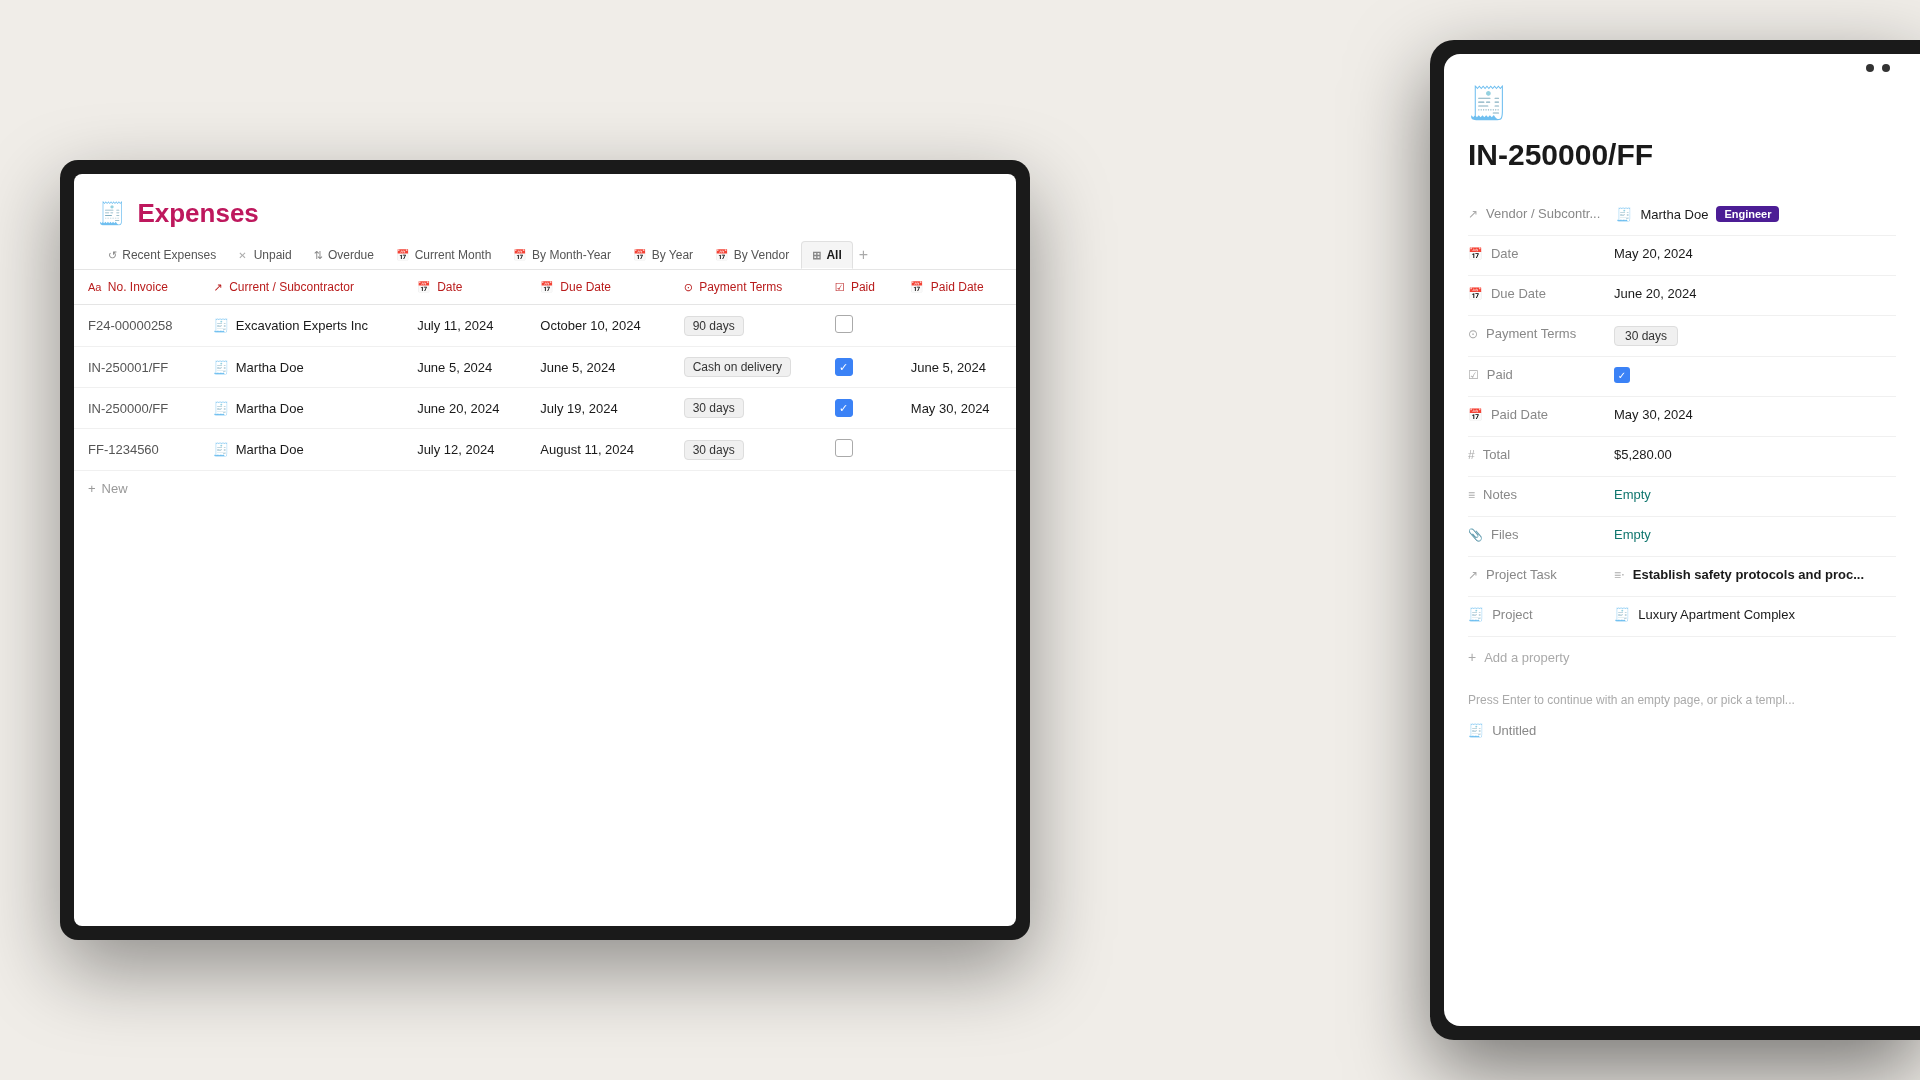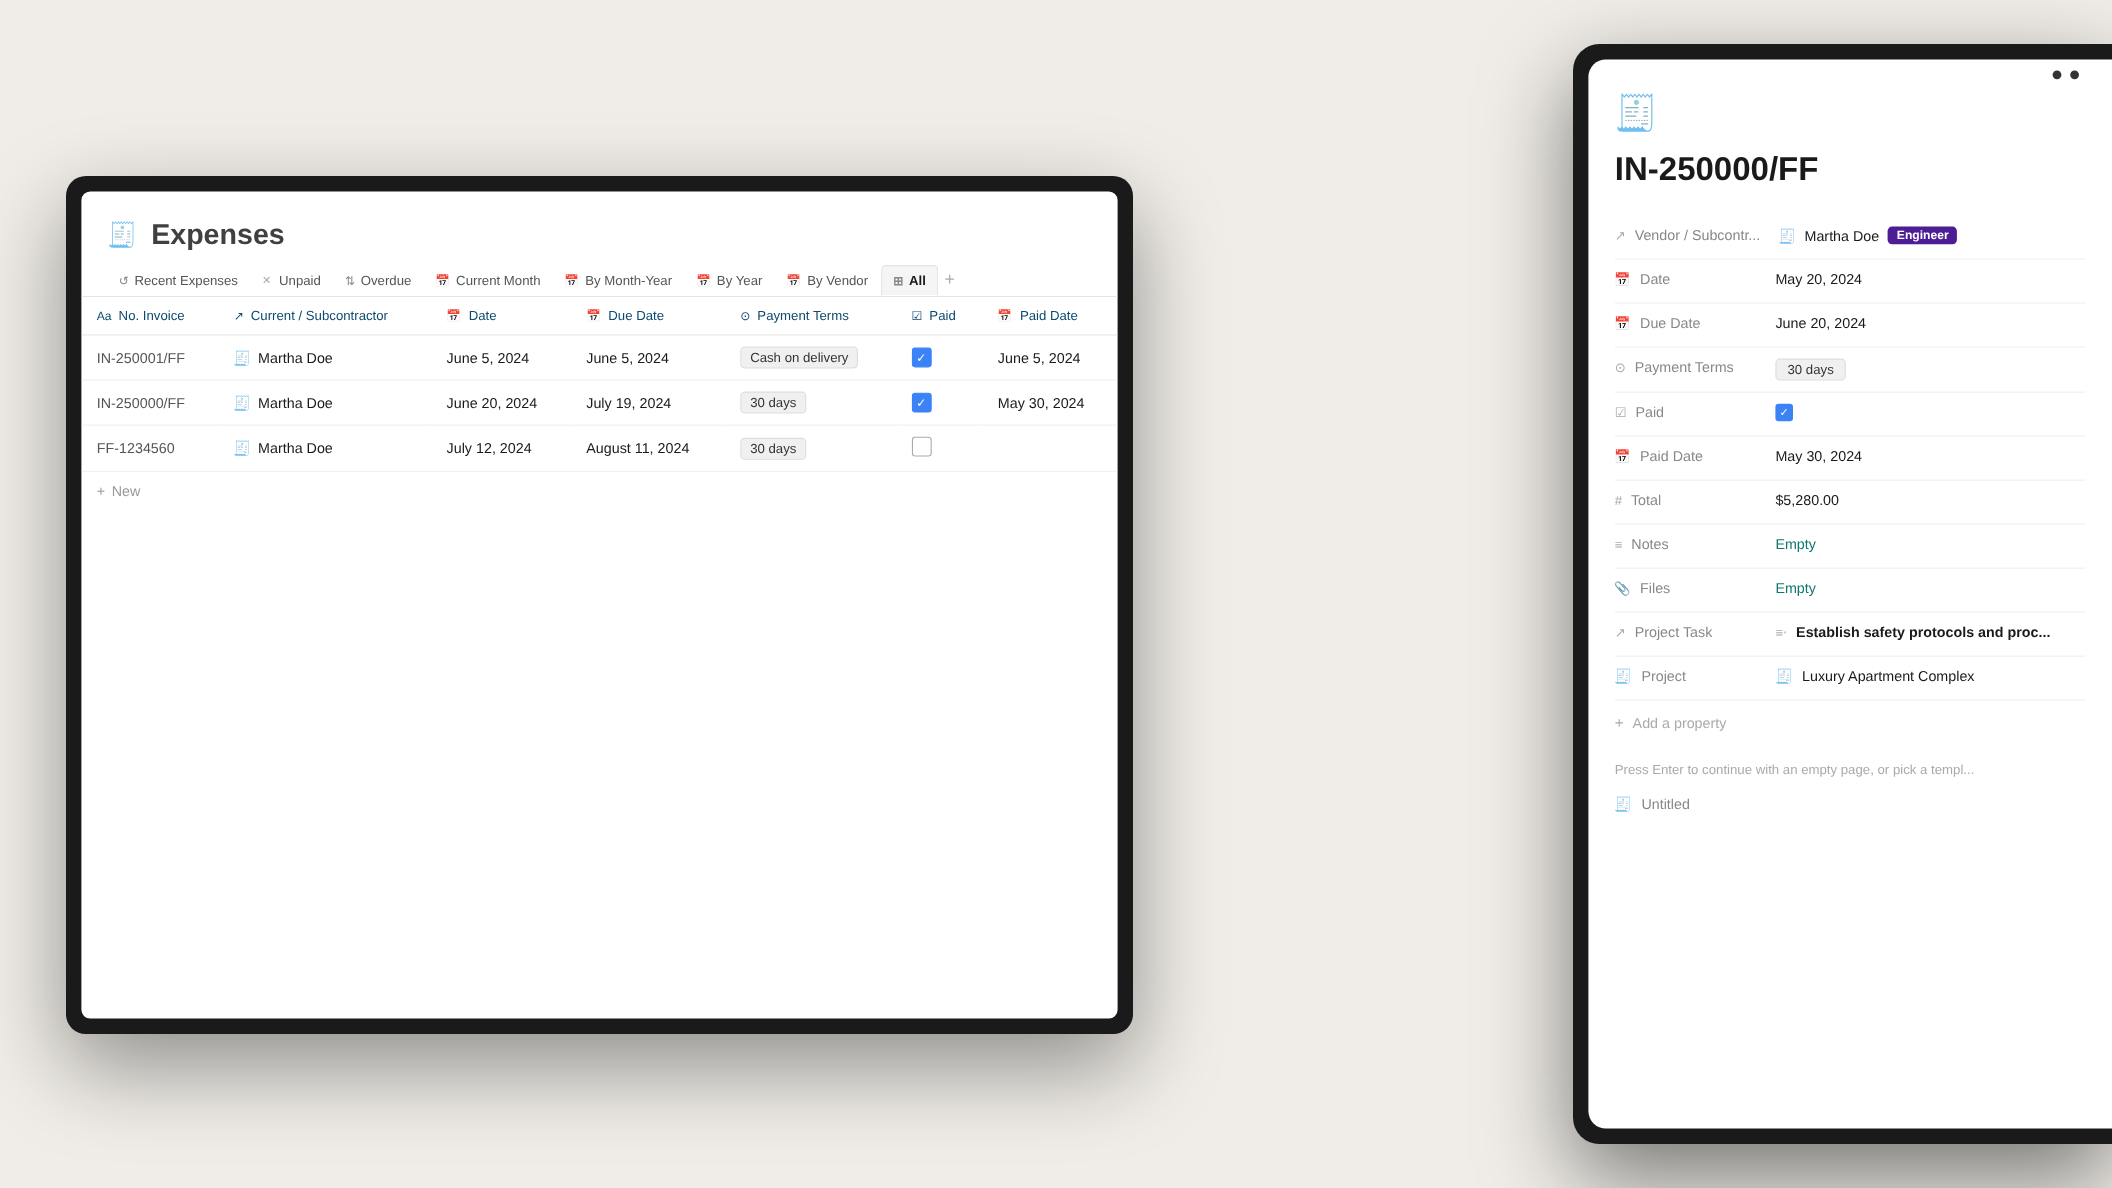--- a/index.html
+++ b/index.html
@@ -75,21 +75,21 @@
       align-items: center;
       gap: 12px;
     }
     .expenses-icon {
       color: #a0522d;
       font-size: 22px;
     }
     .expenses-title {
       font-size: 26px;
       font-weight: 700;
-      color: #404040;
+      color: #be185d;
     }
 
     
     .tabs-bar {
       display: flex;
       align-items: center;
       padding: 12px 24px 0 24px;
       gap: 2px;
       border-bottom: 1px solid #e5e5e5;
       flex-wrap: nowrap;
@@ -127,21 +127,21 @@
       border-collapse: collapse;
       font-size: 13px;
     }
     thead tr {
       border-bottom: 1px solid #e5e5e5;
     }
     thead th {
       padding: 10px 14px;
       text-align: left;
       font-weight: 500;
-      color: #0c4a6e;
+      color: #b91c1c;
       font-size: 12px;
       white-space: nowrap;
     }
     tbody tr {
       border-bottom: 1px solid #f0f0f0;
     }
     tbody td {
       padding: 10px 14px;
       color: #1a1a1a;
       font-size: 13px;
@@ -370,20 +370,34 @@
               <span class="th-icon">☑</span>
               <span>Paid</span>
             </th>
             <th>
               <span class="th-icon">📅</span>
               <span>Paid Date</span>
             </th>
           </tr>
         </thead>
         <tbody id="expenses-tbody">
+        <tr>
+              <td class="col-invoice">F24-00000258</td>
+              <td>
+                <div class="vendor-cell">
+                  <span class="vendor-icon">🧾</span>
+                  <span>Excavation Experts Inc</span>
+                </div>
+              </td>
+              <td>July 11, 2024</td>
+              <td>October 10, 2024</td>
+              <td><span class="payment-badge">90 days</span></td>
+              <td><div class="checkbox-cell"></div></td>
+              <td></td>
+            </tr>
             <tr>
               <td class="col-invoice">IN-250001/FF</td>
               <td>
                 <div class="vendor-cell">
                   <span class="vendor-icon">🧾</span>
                   <span>Martha Doe</span>
                 </div>
               </td>
               <td>June 5, 2024</td>
               <td>June 5, 2024</td>

